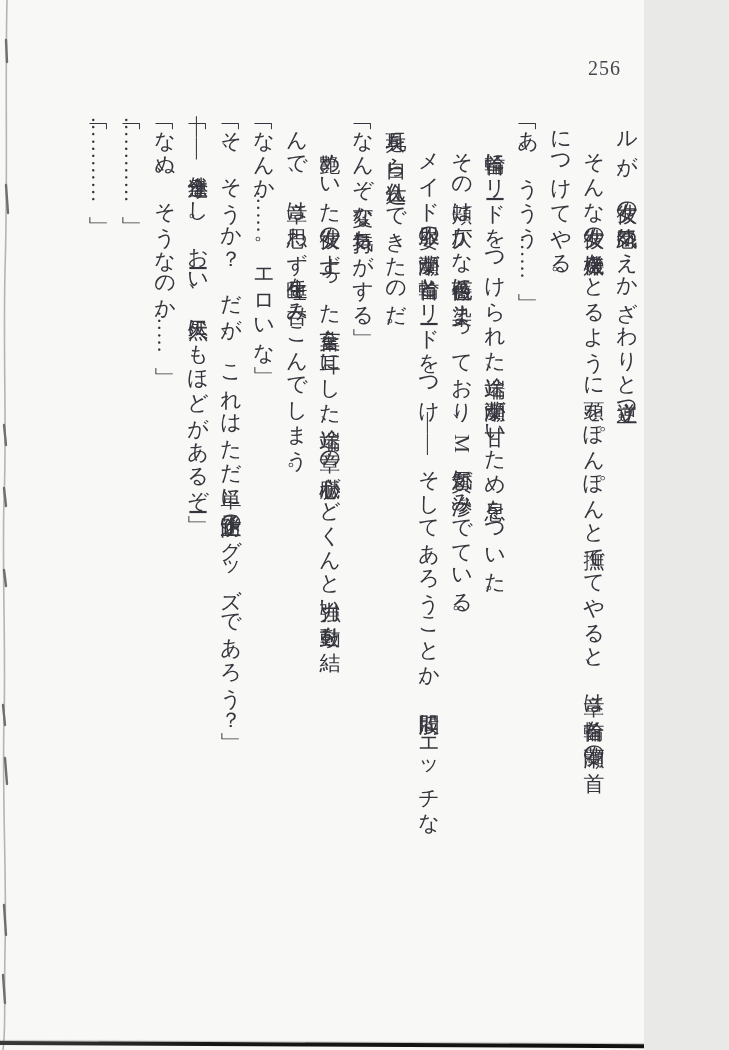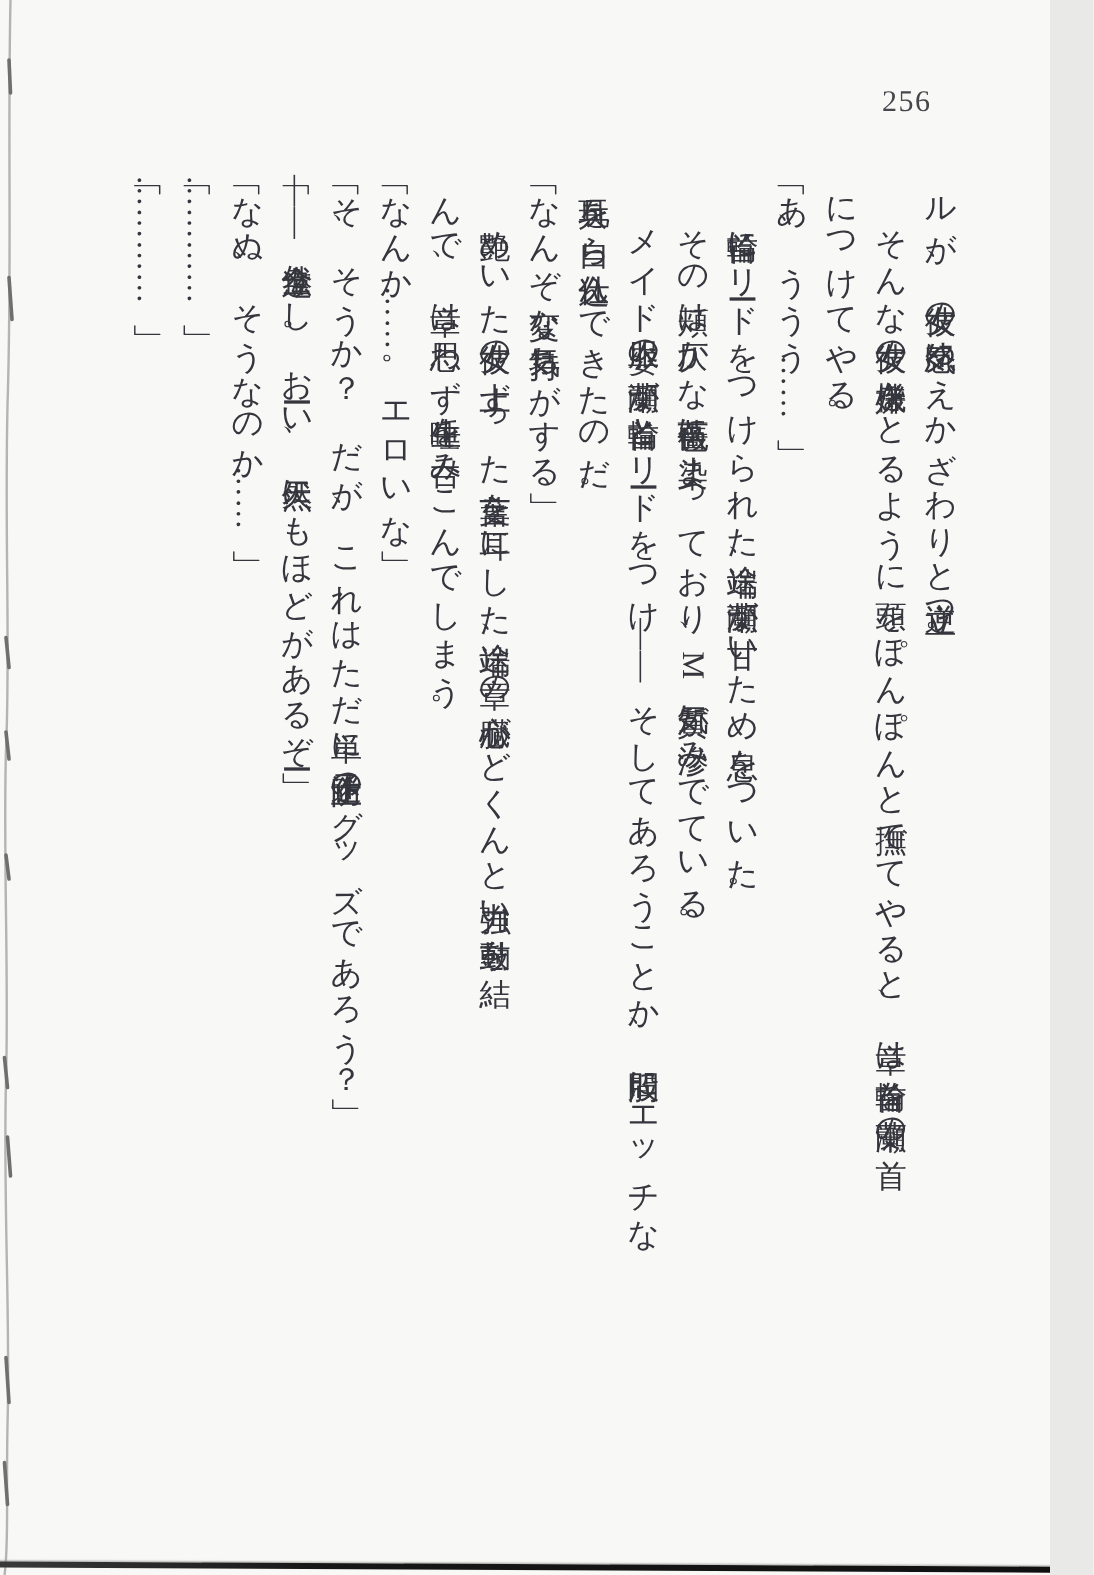--- a/index.html
+++ b/index.html
@@ -1,20 +1,20 @@
 <!DOCTYPE html>
 <html><head>
 <meta charset="utf-8">
 <style>
   html, body { margin: 0; padding: 0; }
   body { background: #e9e9e7; }
 
   .page {
     position: relative;
-    width: 700px;
+    width: 644px;
     height: 1050px;
     background: #f8f8f6;
     overflow: hidden;
     font-family: "Liberation Serif", "DejaVu Serif", serif;
   }
 
   .page-number {
     position: absolute;
     left: 588px;
     top: 57px;

